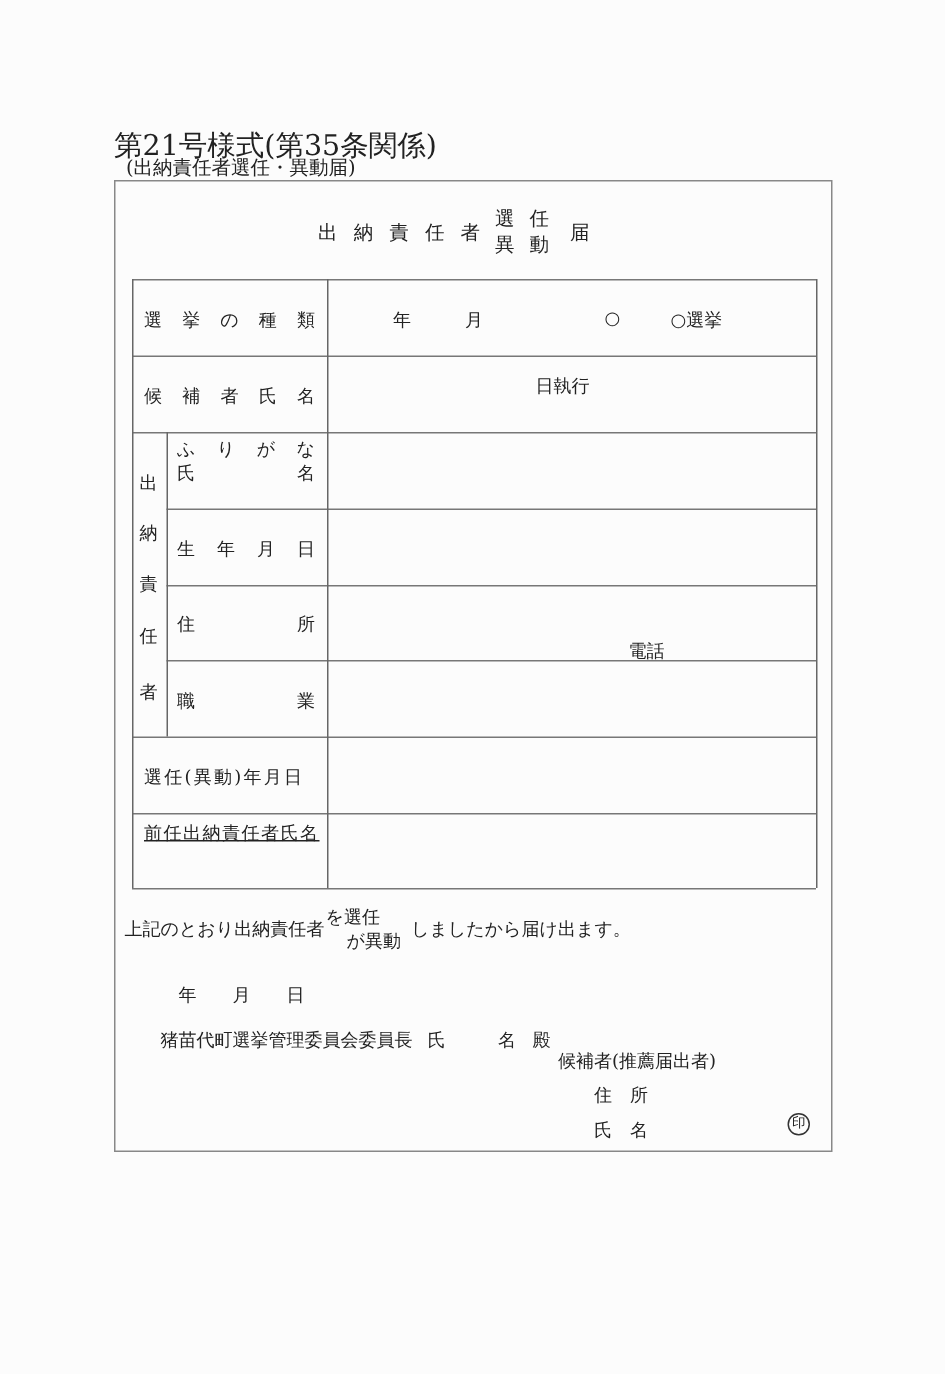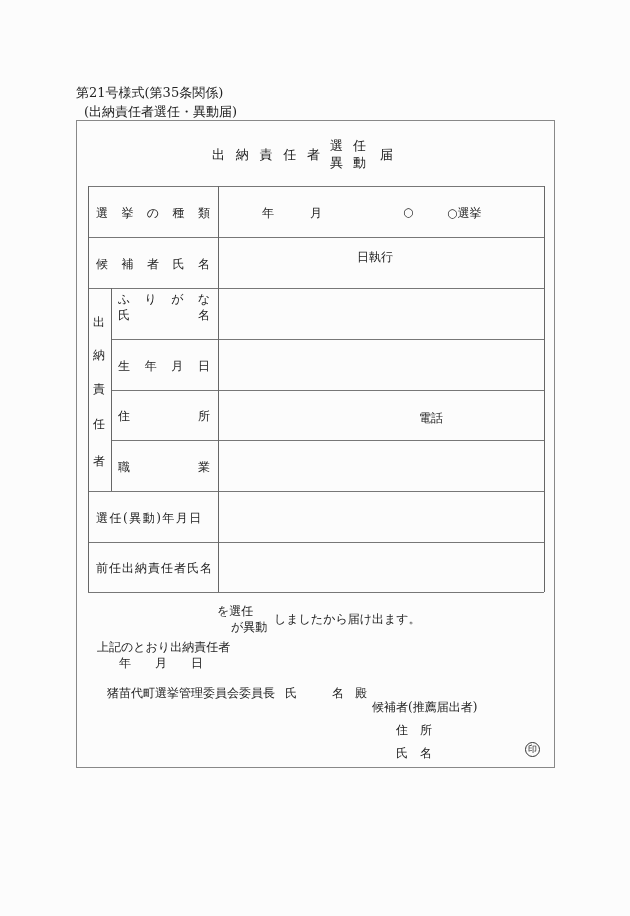--- a/index.html
+++ b/index.html
@@ -11,21 +11,21 @@
     .abs { position:absolute; white-space:nowrap; }
     .outer { position:absolute; left:76px; top:120px; width:479px; height:648px; border:1.5px solid #888; box-sizing:border-box; }
     .hl { position:absolute; height:0; border-top:1.3px solid #777; }
     .vl { position:absolute; width:0; border-left:1.3px solid #666; }
     .spread { display:flex; justify-content:space-between; position:absolute; }
     .seal { position:absolute; left:525px; top:742px; width:13px; height:13px; border:1px solid #333; border-radius:50%; font-size:9px; line-height:13px; text-align:center; }
   </style>
 </head>
 <body>
 
-<div class="abs" style="left:76px;top:84px;font-size:13px;">第21号様式(第35条関係)</div>
+<div class="abs" style="left:76px;top:84px;font-size:19px;">第21号様式(第35条関係)</div>
 <div class="abs" style="left:84px;top:103px;font-size:13px;">(出納責任者選任・異動届)</div>
 
 <div class="outer"></div>
 
 <div class="spread" style="left:212px;top:146px;width:108px;font-size:13px;">
   <span>出</span>
   <span>納</span>
   <span>責</span>
   <span>任</span>
   <span>者</span>
@@ -106,35 +106,35 @@
   <span>月</span>
   <span>日</span>
 </div>
 <div class="abs" style="left:220px;top:341px;width:323px;height:48px;"></div>
 
 <div class="spread" style="left:118px;top:408px;width:92px;">
   <span>住</span>
   <span>所</span>
 </div>
 <div class="abs" style="left:220px;top:392px;width:323px;height:47px;"></div>
-<div class="abs" style="left:419px;top:410px;">電話</div>
+<div class="abs" style="left:419px;top:426px;">電話</div>
 
 <div class="spread" style="left:118px;top:459px;width:92px;">
   <span>職</span>
   <span>業</span>
 </div>
 <div class="abs" style="left:220px;top:442px;width:323px;height:48px;"></div>
 
 <div class="abs" style="left:96px;top:510px;letter-spacing:1.5px;text-align:right;">選任(異動)年月日</div>
 <div class="abs" style="left:220px;top:493px;width:323px;height:48px;"></div>
 
-<div class="abs" style="left:96px;top:560px;letter-spacing:1px;">前任出納責任者氏名</div>
+<div class="abs" style="left:96px;top:547px;letter-spacing:1px;text-decoration:underline;">前任出納責任者氏名</div>
 <div class="abs" style="left:220px;top:544px;width:323px;height:47px;"></div>
 
-<div class="abs" style="left:97px;top:611px;margin-top:28px;">上記のとおり出納責任者</div>
+<div class="abs" style="left:83px;top:611px;">上記のとおり出納責任者</div>
 <div class="abs" style="left:217px;top:603px;">を選任</div>
 <div class="abs" style="left:231px;top:619px;">が異動</div>
 <div class="abs" style="left:274px;top:611px;">しましたから届け出ます。</div>
 
 <div>
   <span class="abs" style="left:119px;top:655px;">年</span>
   <span class="abs" style="left:155px;top:655px;">月</span>
   <span class="abs" style="left:191px;top:655px;">日</span>
 </div>
 

